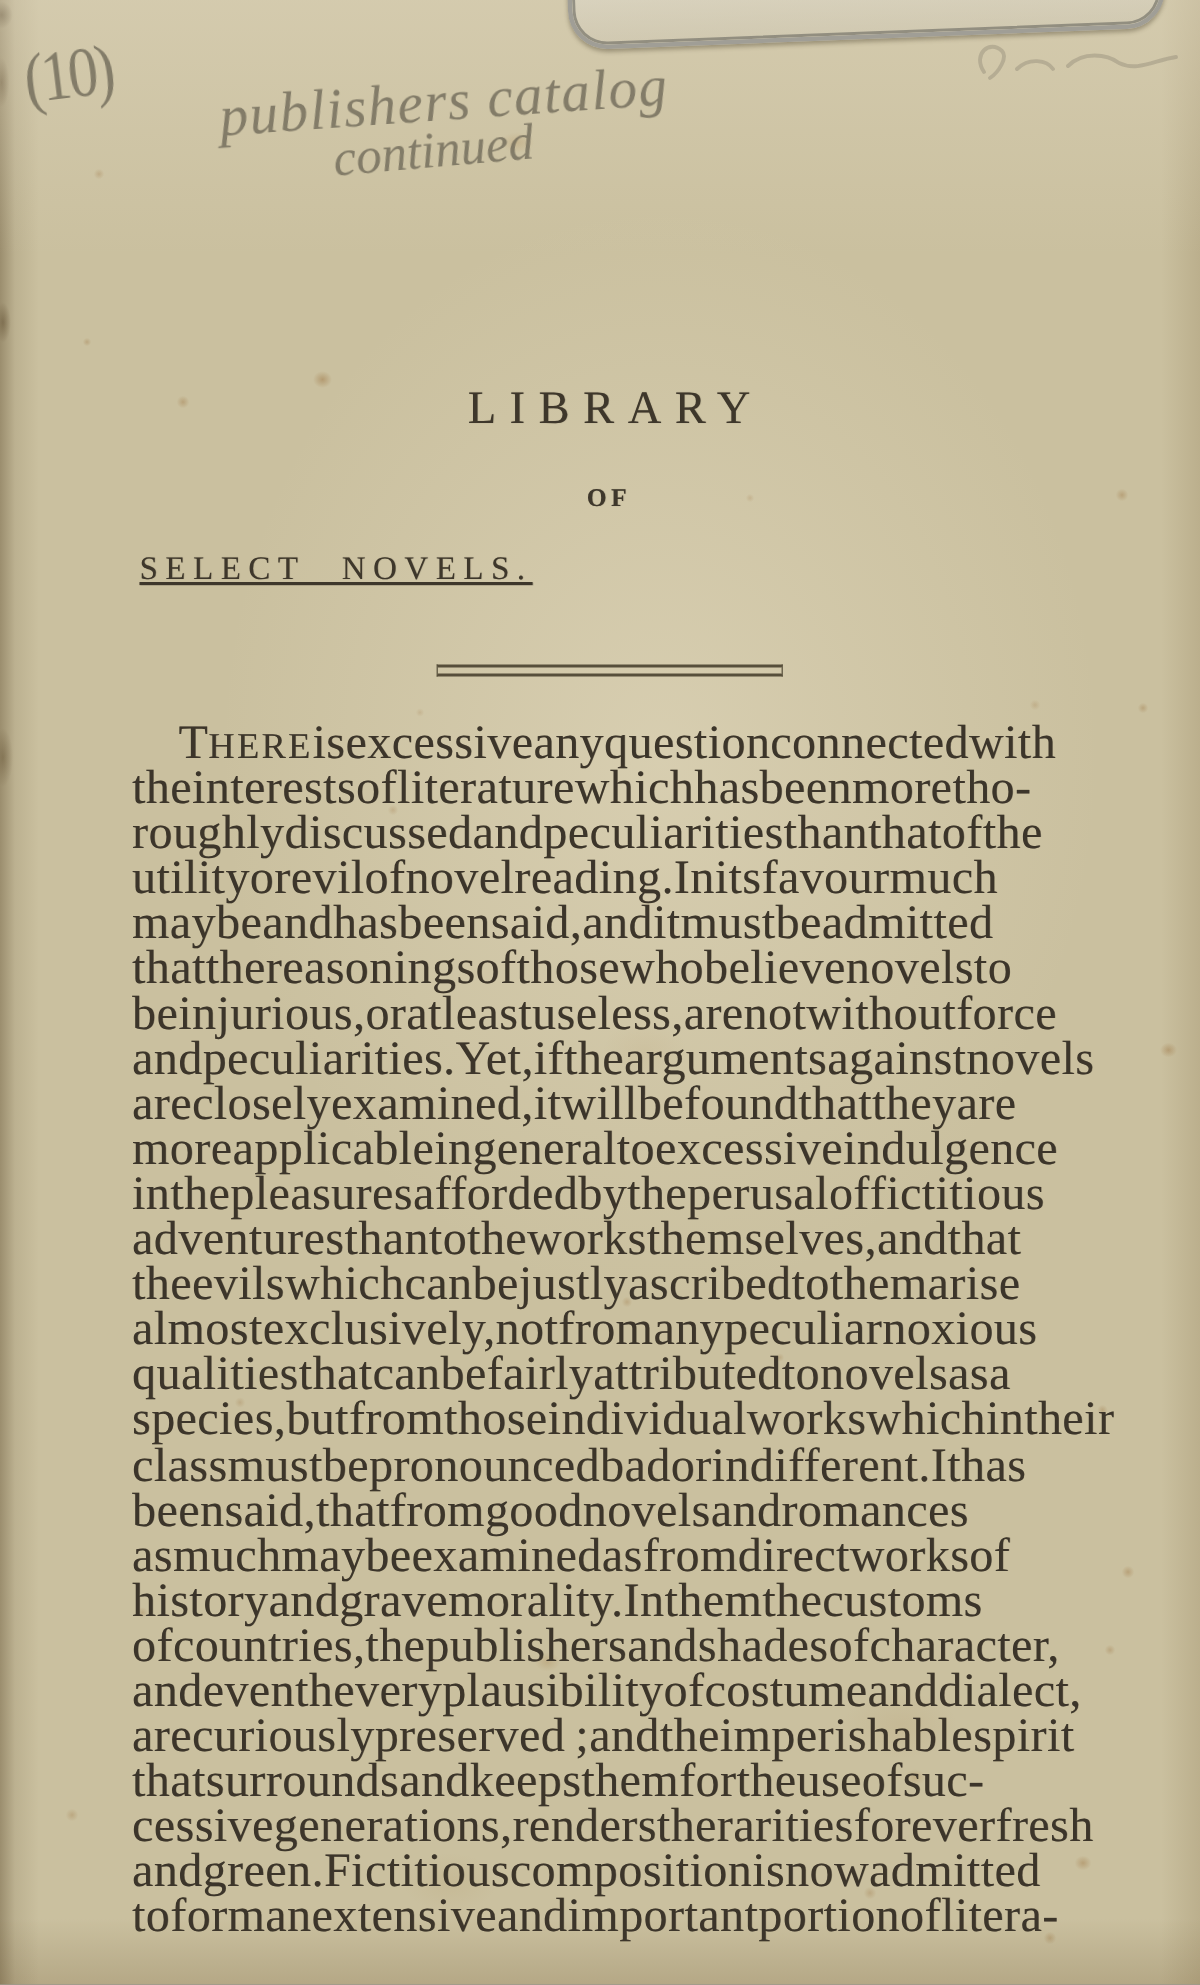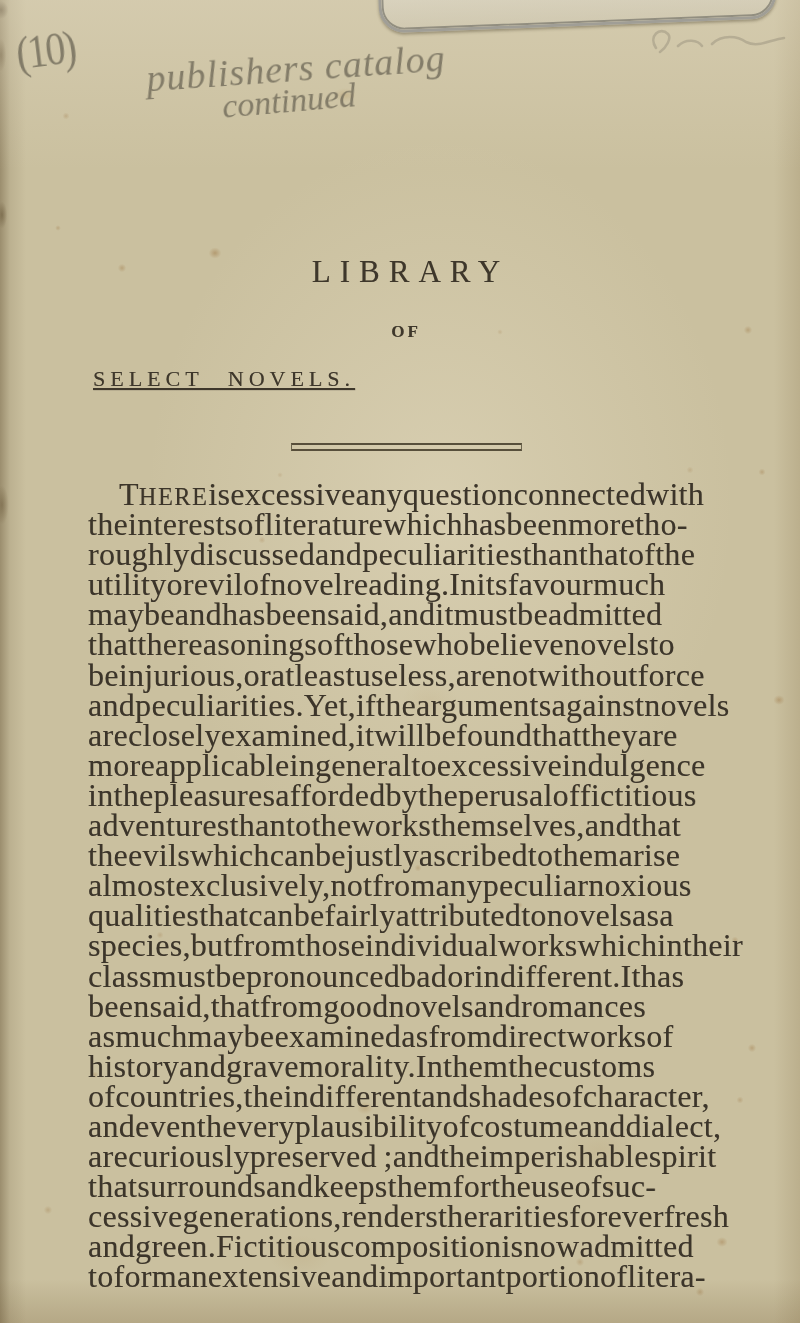--- a/index.html
+++ b/index.html
@@ -334,21 +334,21 @@
         <span>morality.</span>
         <span>In</span>
         <span>them</span>
         <span>the</span>
         <span>customs</span>
       </div>
       <div class="bline">
         <span>of</span>
         <span>countries,</span>
         <span>the</span>
-        <span>indifferent</span>
+        <span>publishers</span>
         <span>and</span>
         <span>shades</span>
         <span>of</span>
         <span>character,</span>
       </div>
       <div class="bline">
         <span>and</span>
         <span>even</span>
         <span>the</span>
         <span>very</span>

